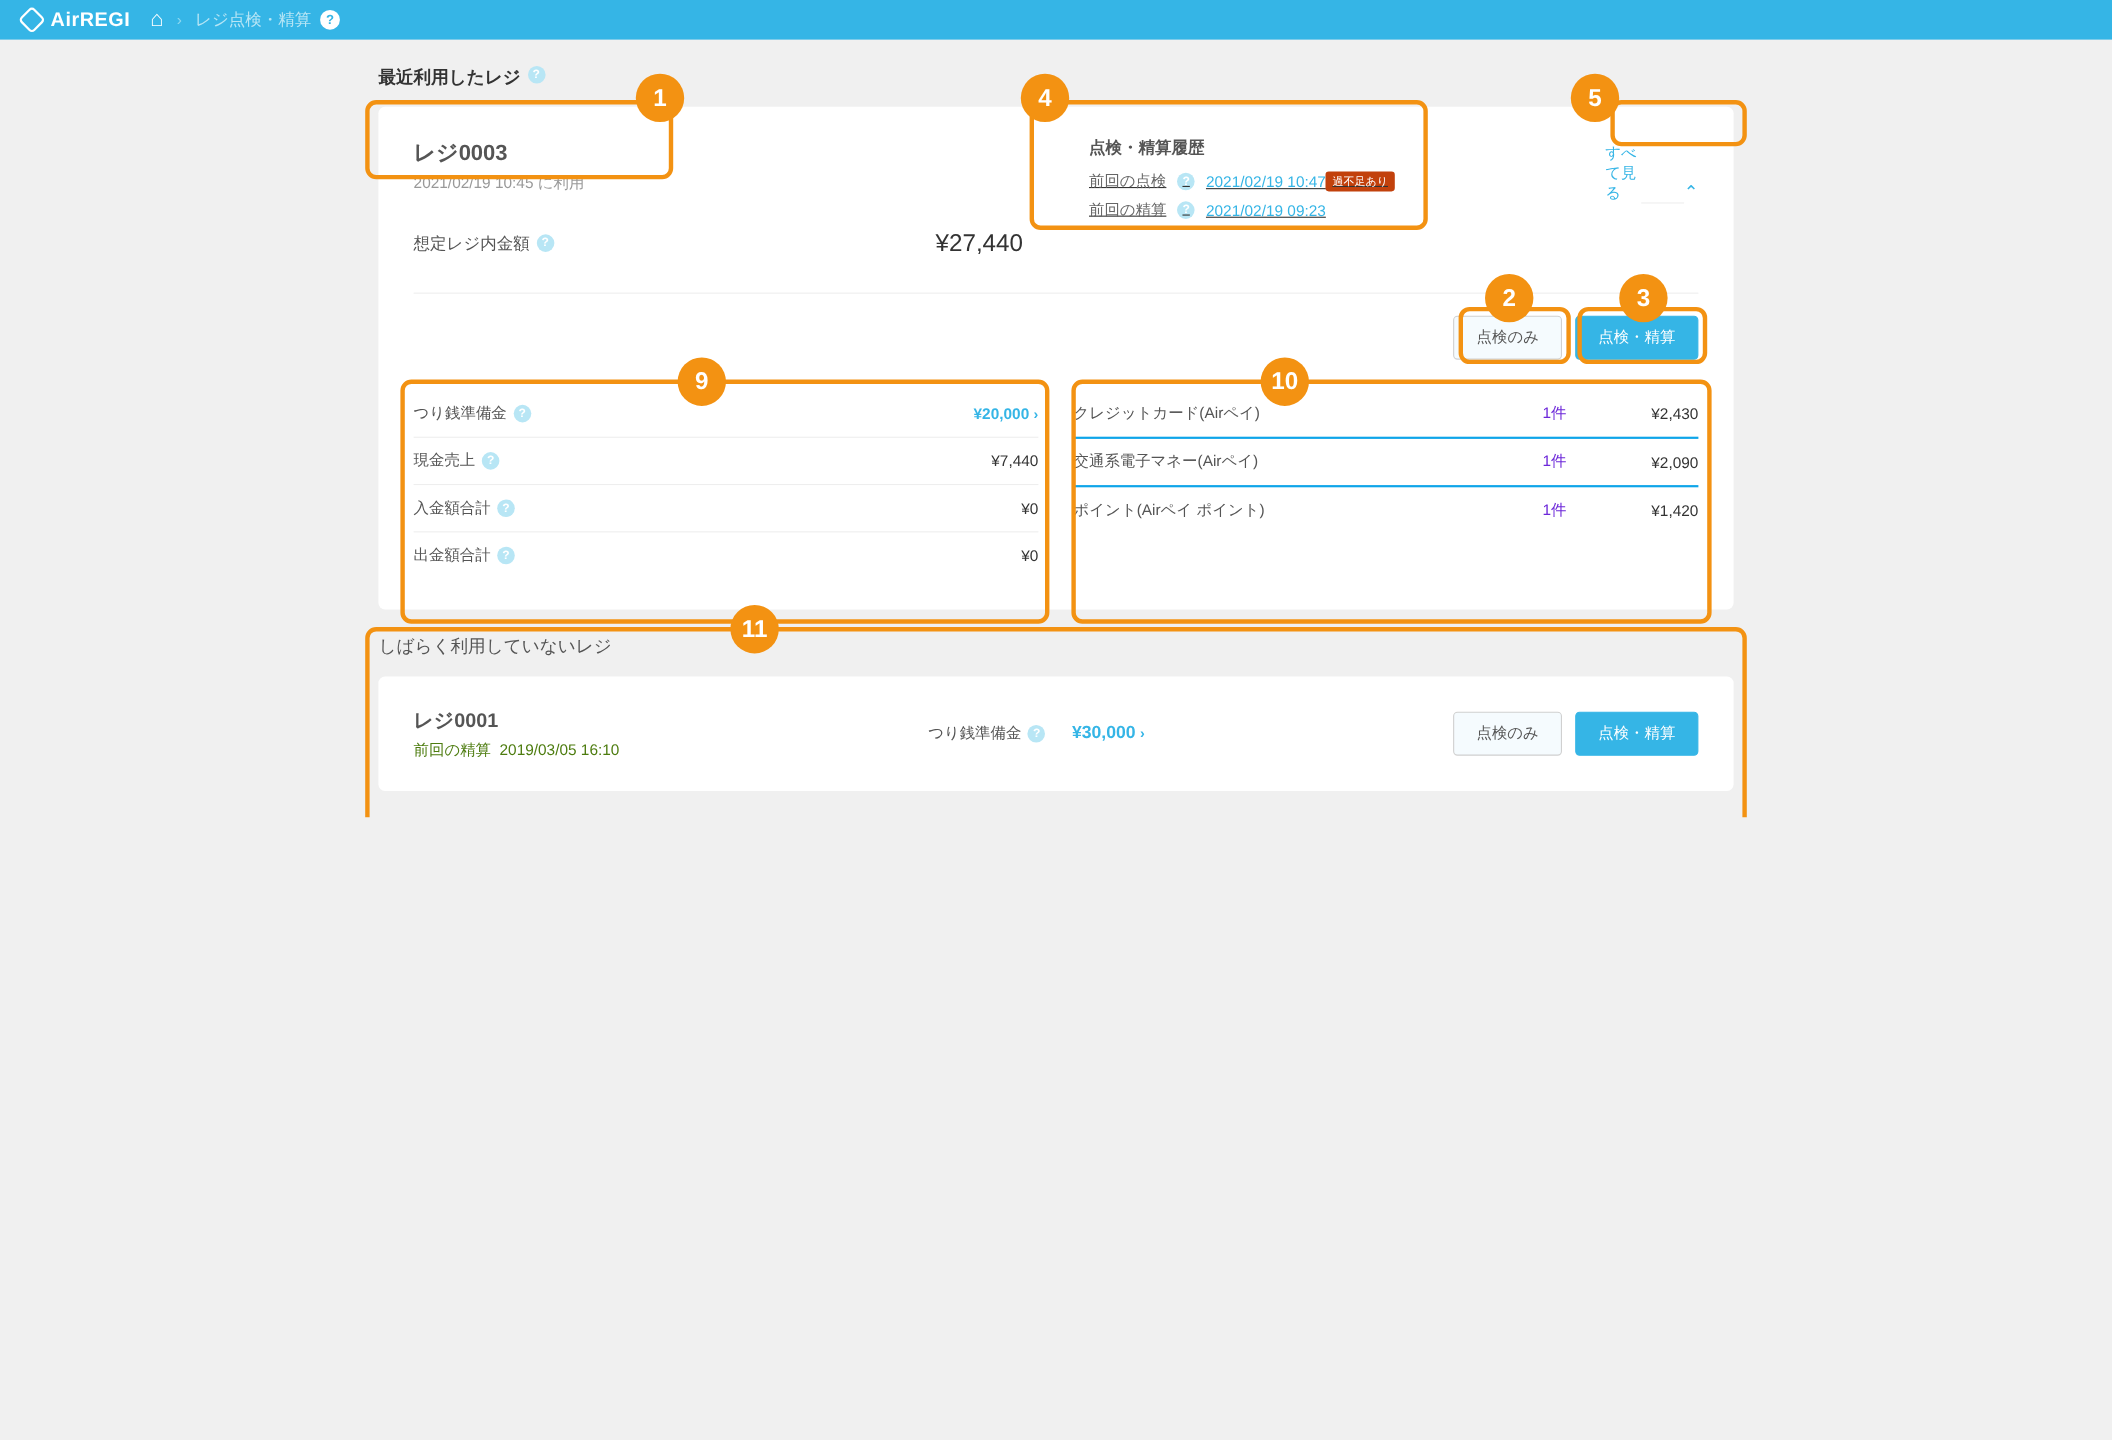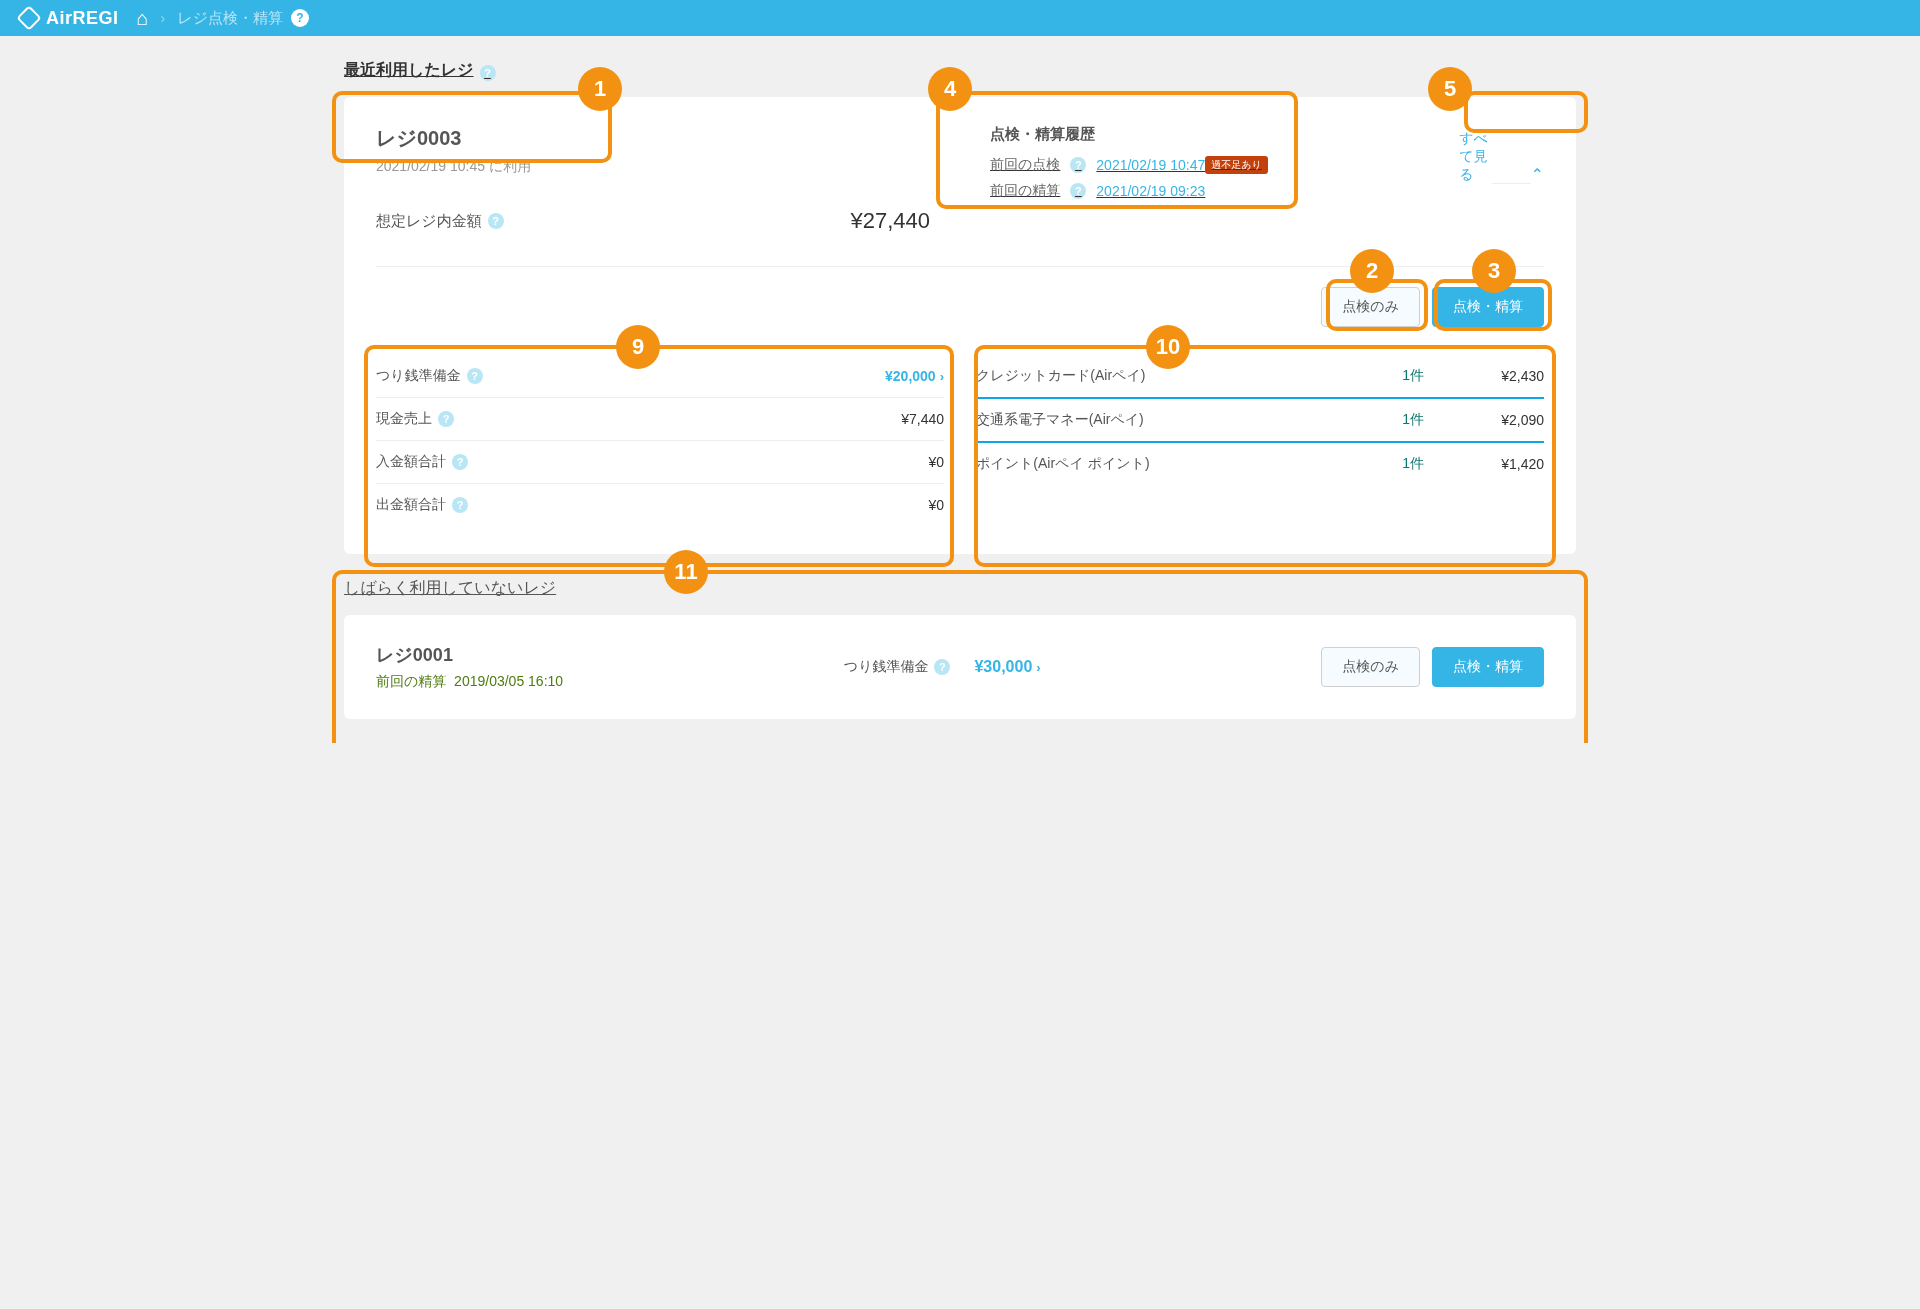--- a/index.html
+++ b/index.html
@@ -9,21 +9,21 @@
   .logo { display: flex; align-items: center; font-weight: bold; font-size: 18px; letter-spacing: 0.5px; }
   .logo-icon { width: 18px; height: 18px; border: 2.5px solid #fff; border-radius: 4px; transform: rotate(45deg); margin-right: 8px; }
   .home-icon { margin-left: 18px; font-size: 20px; color: #fff; cursor: pointer; }
   .chevron { margin: 0 12px; color: #8fd9f0; font-size: 14px; }
   .breadcrumb-text { color: #b8e6f5; font-size: 15px; }
   .help-circle { display: inline-flex; align-items: center; justify-content: center; width: 18px; height: 18px; border-radius: 50%; background: #fff; color: #35b5e6; font-size: 12px; font-weight: bold; margin-left: 8px; cursor: pointer; }
   .help-circle-gray { display: inline-flex; align-items: center; justify-content: center; width: 16px; height: 16px; border-radius: 50%; background: #b8e6f5; color: #fff; font-size: 11px; font-weight: bold; margin-left: 6px; cursor: pointer; }
   
   .container { max-width: 1280px; margin: 0 auto; padding: 24px; }
   
-  .section-title { font-size: 16px; font-weight: bold; color: #333; margin-bottom: 16px; display: flex; align-items: flex-end; text-decoration: underline; }
+  .section-title { font-size: 16px; font-weight: bold; color: #333; margin-bottom: 16px; display: flex; align-items: flex-start; }
   
   .card { background: #fff; border-radius: 6px; padding: 28px 32px; margin-bottom: 24px; position: relative; }
   
   .register-title { font-size: 20px; font-weight: bold; color: #555; }
   .register-subtitle { font-size: 14px; color: #999; margin-top: 6px; }
   
   .row1 { display: flex; justify-content: space-between; align-items: flex-start; }
   .left-col { flex: 1; }
   .right-col { flex: 1; display: flex; justify-content: space-between; align-items: flex-start; }
   
@@ -54,21 +54,21 @@
   .sub-title { font-size: 15px; font-weight: bold; color: #555; margin-bottom: 16px; }
   .list-row { display: flex; justify-content: space-between; align-items: center; padding: 12px 0; border-bottom: 1px solid #eee; font-size: 14px; }
   .list-row:last-child { border-bottom: none; }
   .list-label { color: #555; display: flex; align-items: center; }
   .list-value { color: #333; }
   .list-value-link { color: #35b5e6; font-weight: bold; cursor: pointer; }
   .chev-small { color: #35b5e6; margin-left: 4px; font-size: 13px; }
   .three-col-row { display: flex; align-items: center; padding: 12px 0; border-bottom: 2px solid #0ea5e9; font-size: 14px; }
   .three-col-row:last-child { border-bottom: none; }
   .three-col-row .c1 { flex: 1; color: #555; }
-  .three-col-row .c2 { width: 80px; text-align: right; color: #0f766e; }
+  .three-col-row .c2 { width: 80px; text-align: right; color: #6d28d9; }
   .three-col-row .c3 { width: 120px; text-align: right; color: #333; }
   
   .unused-card { background: #fff; border-radius: 6px; padding: 28px 32px; display: flex; justify-content: space-between; align-items: center; }
   .unused-left .title { font-size: 18px; font-weight: bold; color: #555; }
   .unused-left .sub { font-size: 14px; color: #4d7c0f; margin-top: 6px; }
   .unused-center { display: flex; align-items: center; gap: 24px; }
   .unused-right { display: flex; gap: 12px; }
   
   
   .callout { position: absolute; border: 4px solid #f39212; border-radius: 10px; pointer-events: none; }

